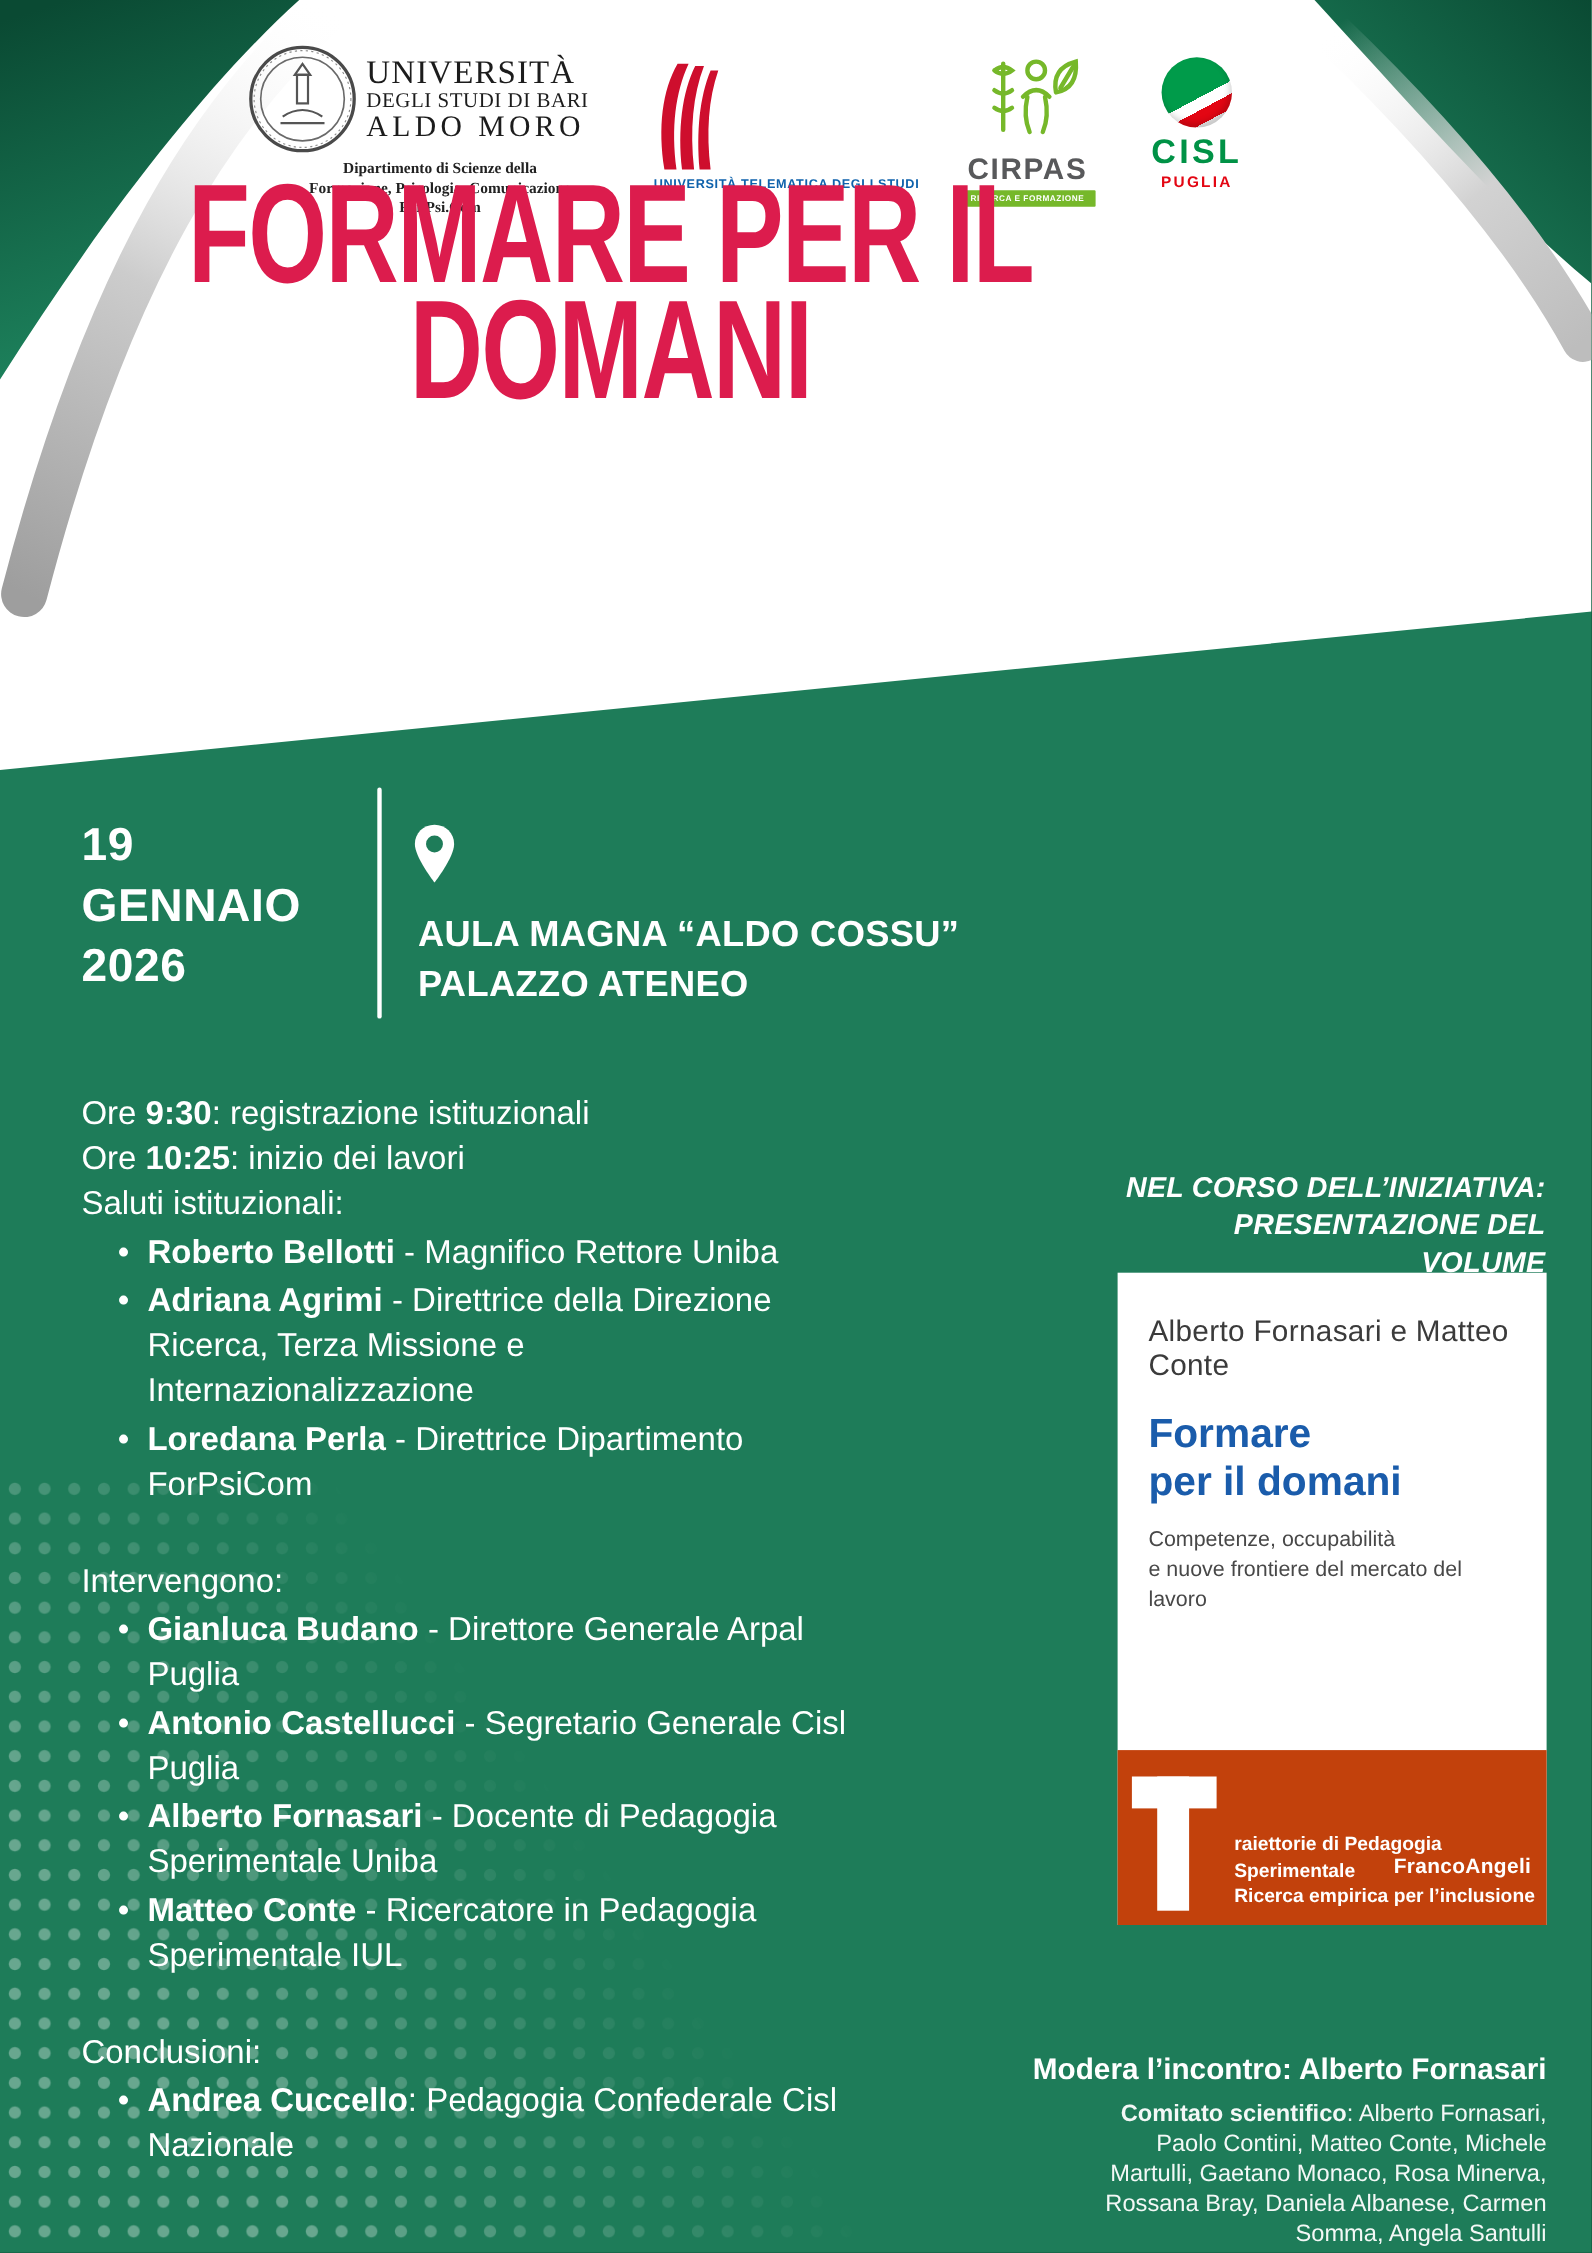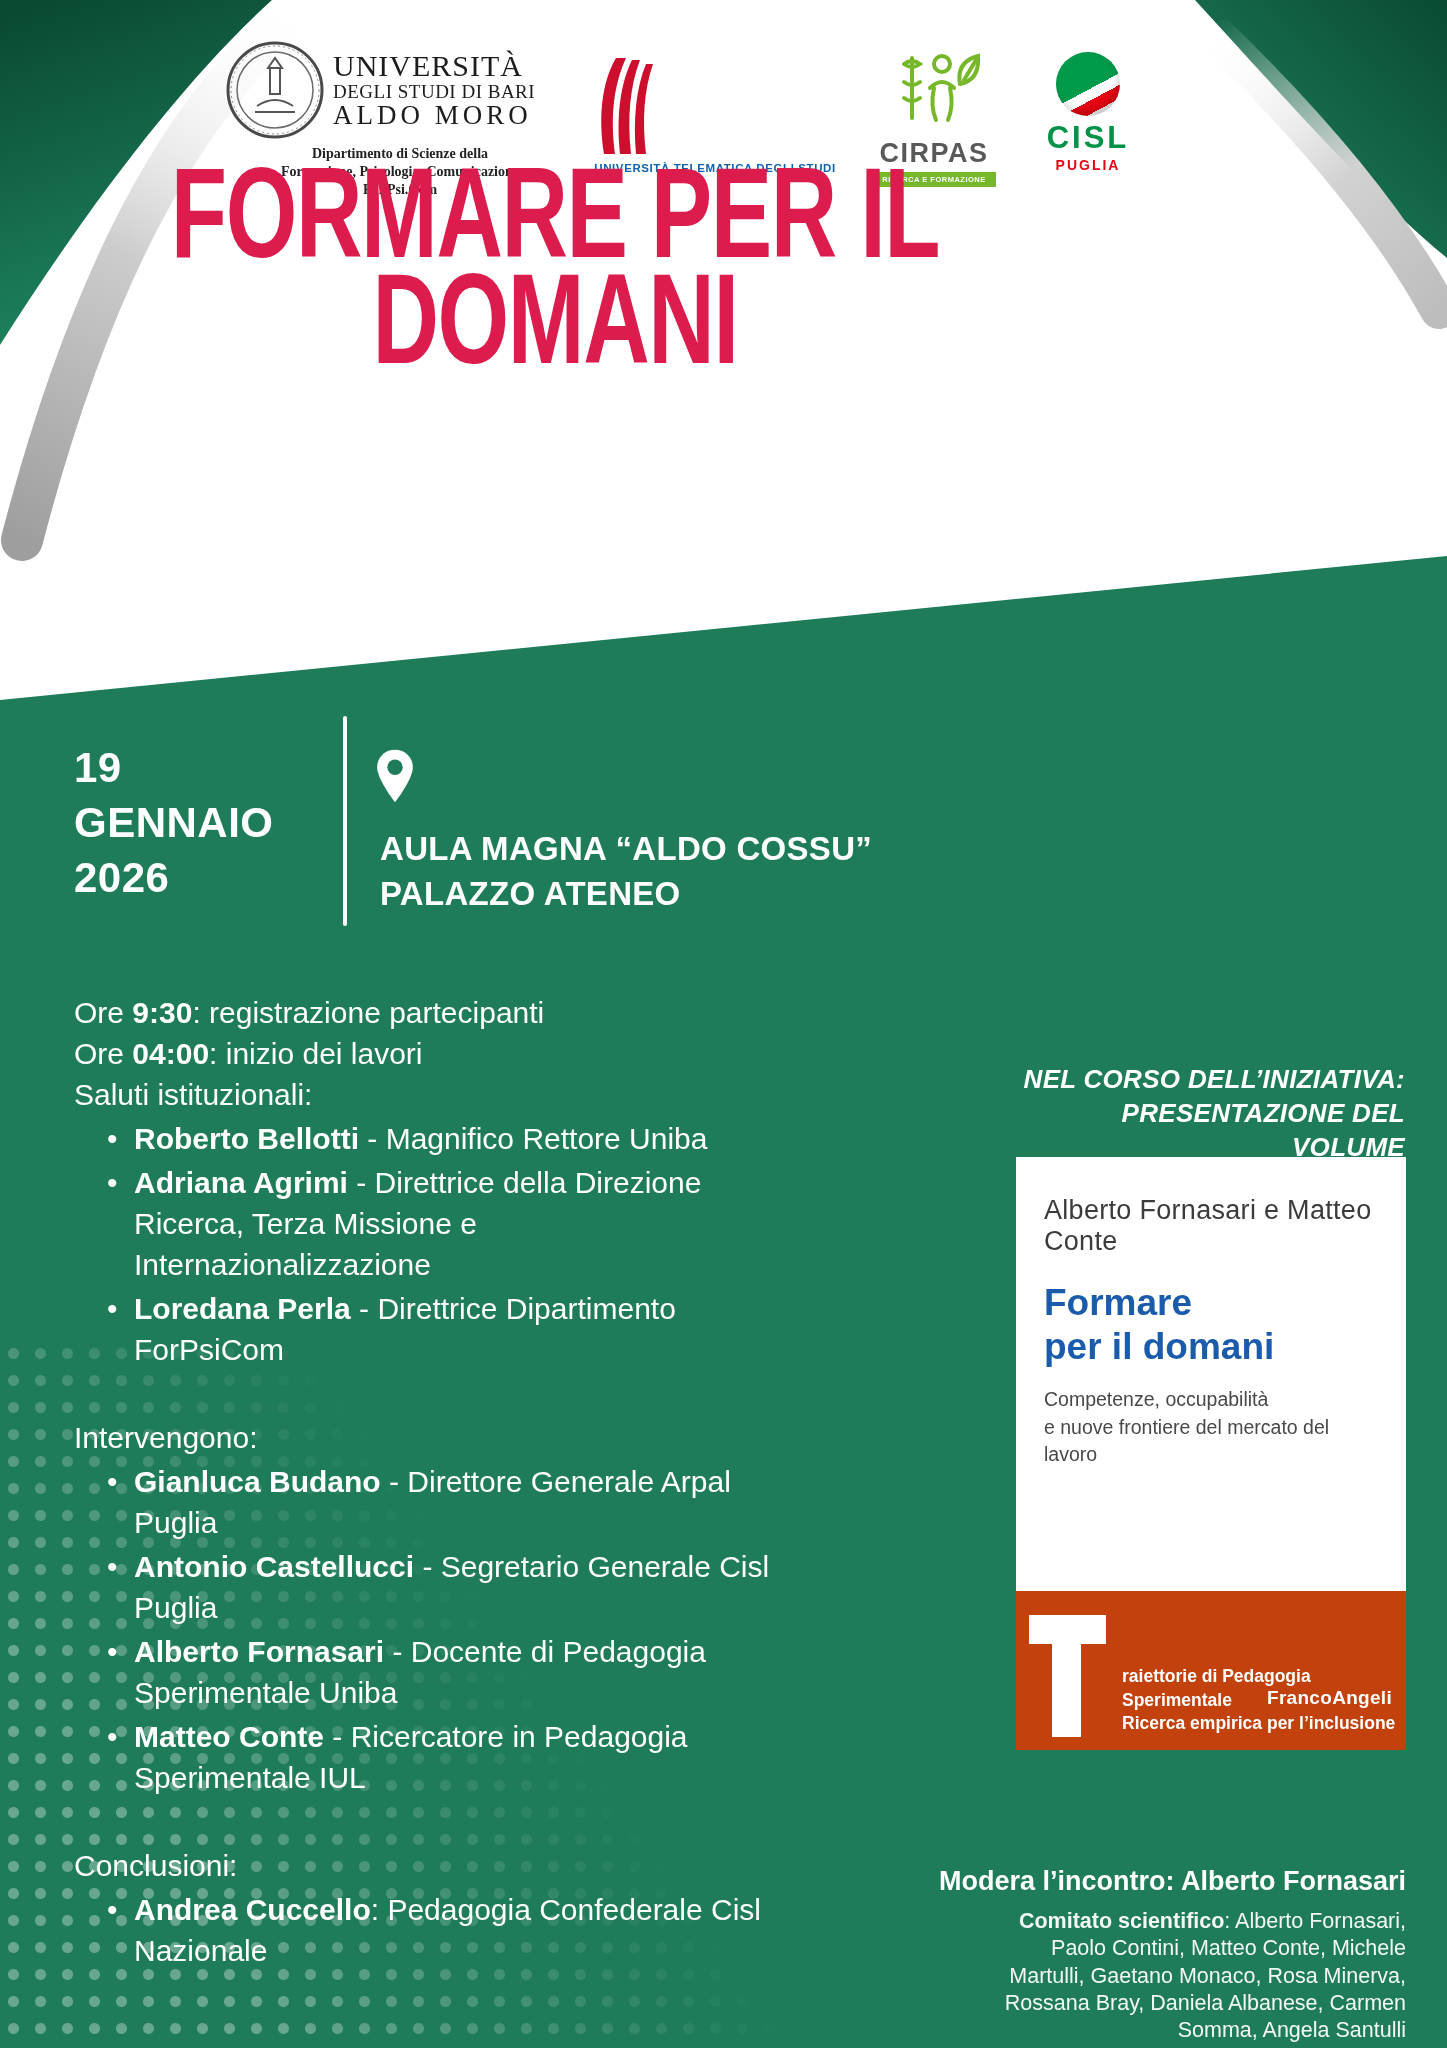--- a/index.html
+++ b/index.html
@@ -207,22 +207,22 @@
 2026</div>
   <div class="divider"></div>
   <svg class="pin" width="42" height="56" viewBox="0 0 24 32">
     <path d="M12 1 C6.2 1 1.8 5.4 1.8 11 C1.8 18 12 31 12 31 C12 31 22.2 18 22.2 11 C22.2 5.4 17.8 1 12 1 Z" fill="#ffffff"></path>
     <circle cx="12" cy="11" r="4.4" fill="#1E7C59"></circle>
   </svg>
   <div class="venue">AULA MAGNA “ALDO COSSU”
 PALAZZO ATENEO</div>
 
   <div class="program" id="program-rows">
-      <div class="prog-row"><span>Ore </span><span class="b">9:30</span><span>: registrazione partecipanti</span></div>
-      <div class="prog-row"><span>Ore </span><span class="b">04:00</span><span>: inizio dei lavori</span></div>
+      <div class="prog-row"><span>Ore </span><span class="b">9:30</span><span>: registrazione istituzionali</span></div>
+      <div class="prog-row"><span>Ore </span><span class="b">10:25</span><span>: inizio dei lavori</span></div>
       <div class="prog-row"><span>Saluti istituzionali:</span></div>
       <div class="prog-row bullet"><span class="b">Roberto Bellotti</span><span> - Magnifico Rettore Uniba</span></div>
       <div class="prog-row bullet"><span class="b">Adriana Agrimi</span><span> - Direttrice della Direzione</span><br><span>Ricerca, Terza Missione e</span><br><span>Internazionalizzazione</span></div>
       <div class="prog-row bullet"><span class="b">Loredana Perla</span><span> - Direttrice Dipartimento</span><br><span>ForPsiCom</span></div>
       <div class="prog-gap"></div>
       <div class="prog-row"><span>Intervengono:</span></div>
       <div class="prog-row bullet"><span class="b">Gianluca Budano</span><span> - Direttore Generale Arpal</span><br><span>Puglia</span></div>
       <div class="prog-row bullet"><span class="b">Antonio Castellucci</span><span> - Segretario Generale Cisl</span><br><span>Puglia</span></div>
       <div class="prog-row bullet"><span class="b">Alberto Fornasari</span><span> - Docente di Pedagogia</span><br><span>Sperimentale Uniba</span></div>
       <div class="prog-row bullet"><span class="b">Matteo Conte</span><span> - Ricercatore in Pedagogia</span><br><span>Sperimentale IUL</span></div>

